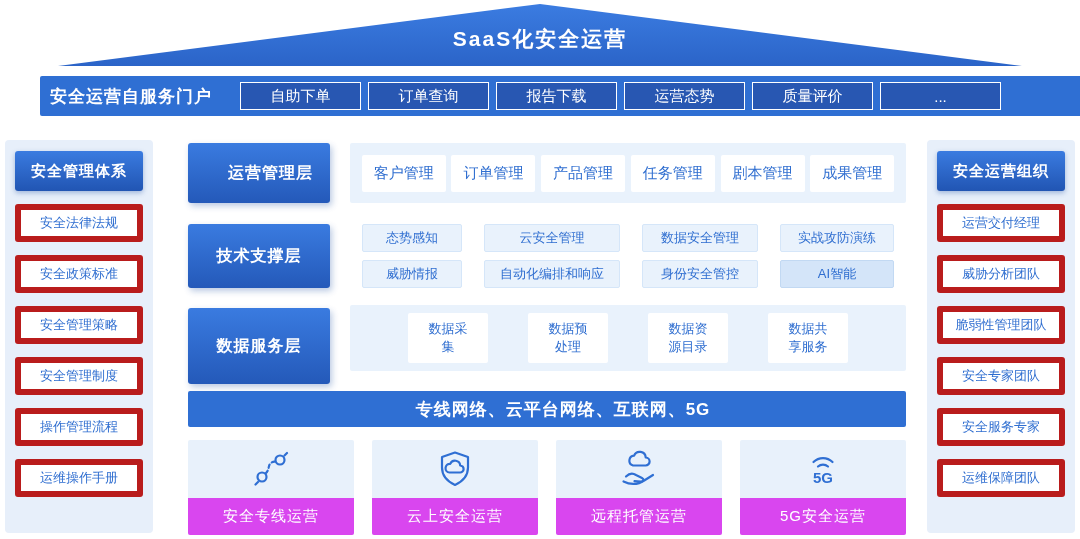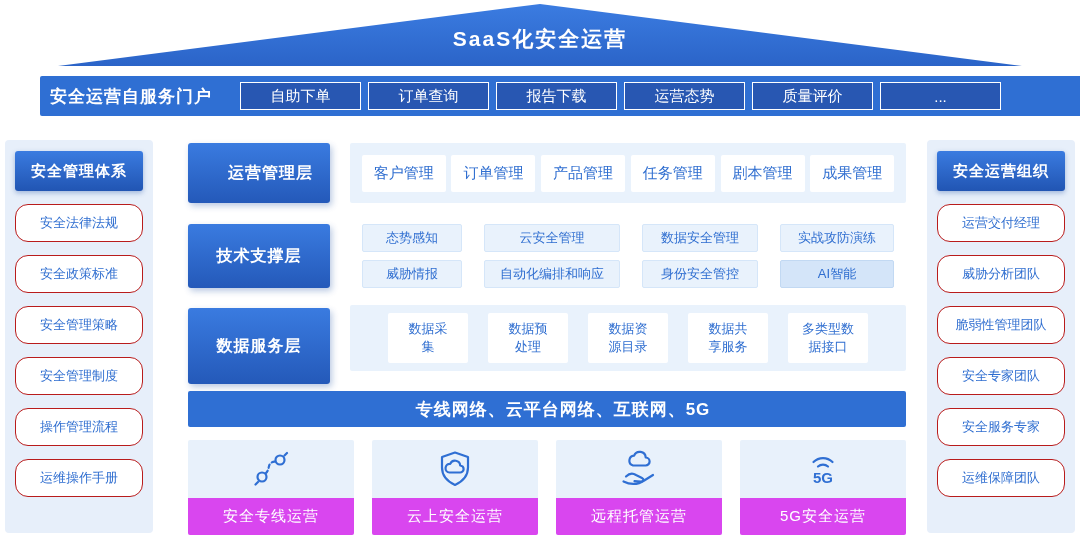--- a/index.html
+++ b/index.html
@@ -22,22 +22,22 @@
                 font-size:15px; display:flex; align-items:center; justify-content:center; cursor:pointer; }
 
   
   .side-panel { position:absolute; top:140px; width:148px; height:393px; background:#e7effa;
                 border-radius:4px; padding:11px 10px; display:flex; flex-direction:column; gap:13px; }
   .side-left { left:5px; }
   .side-right { left:927px; }
   .side-header { height:40px; background:linear-gradient(180deg,#3a7be0,#2155b3); color:#fff; font-weight:bold;
                  font-size:15px; display:flex; align-items:center; justify-content:center; border-radius:3px;
                  box-shadow:0 2px 5px rgba(25,75,160,.35); letter-spacing:1px; }
-  .side-item { height:38px; background:#fff; border:1px solid #b91c1c; color:#2f6ed0; font-size:13px;
-               display:flex; align-items:center; justify-content:center; border-radius:13px; }
+  .side-item { height:38px; background:#fff; border:6px solid #b91c1c; color:#2f6ed0; font-size:13px;
+               display:flex; align-items:center; justify-content:center; border-radius:3px; }
 
   
   .layer-label { position:absolute; left:188px; width:142px; background:linear-gradient(180deg,#3a7be0,#2459b9);
                  color:#fff; font-weight:bold; font-size:16px; display:flex; align-items:center; justify-content:center;
                  border-radius:3px; box-shadow:2px 3px 6px rgba(25,75,160,.3); letter-spacing:1px; }
   .label-ops  { top:143px; height:60px;padding-left:23px; }
   .label-tech { top:224px; height:64px; }
   .label-data { top:308px; height:76px; }
 
   
@@ -141,22 +141,20 @@
   <div class="layer-label label-data">数据服务层</div>
   <div class="data-row">
     <div class="chip3">数据采
 集</div>
     <div class="chip3">数据预
 处理</div>
     <div class="chip3">数据资
 源目录</div>
     <div class="chip3">数据共
 享服务</div>
-    <div class="chip3">多类型数
-据接口</div>
   </div>
 
   <div class="net-bar">专线网络、云平台网络、互联网、5G</div>
 
   <div class="bottom-row">
 
     <div class="bbox">
       <div class="bbox-icon">
         <svg viewBox="0 0 40 40">
           <circle cx="11" cy="28" r="4.5"></circle>

